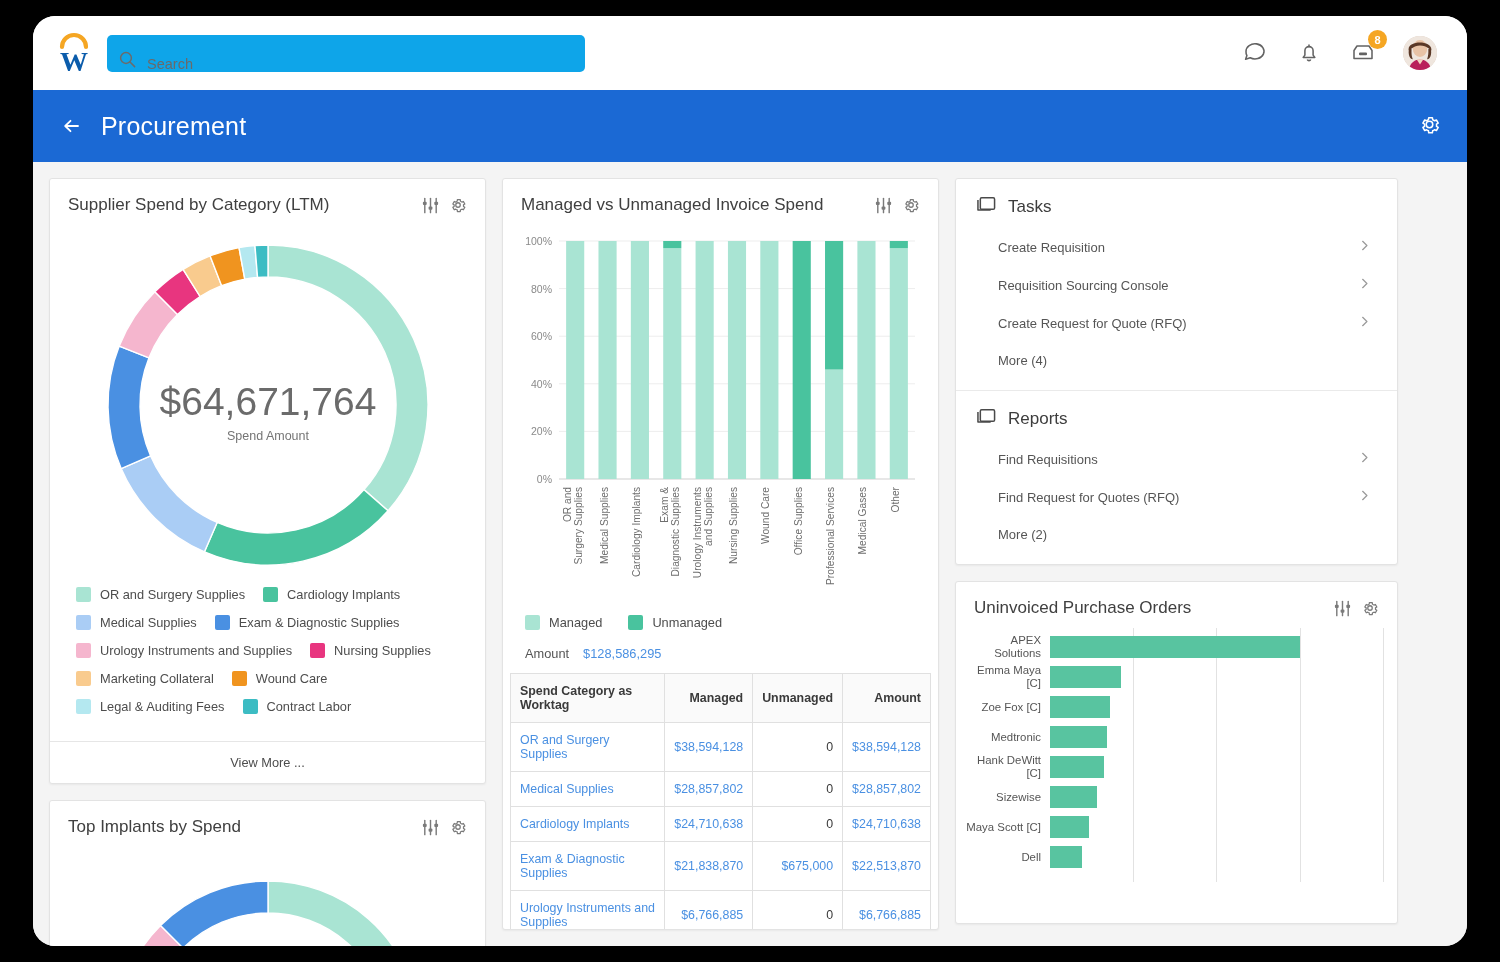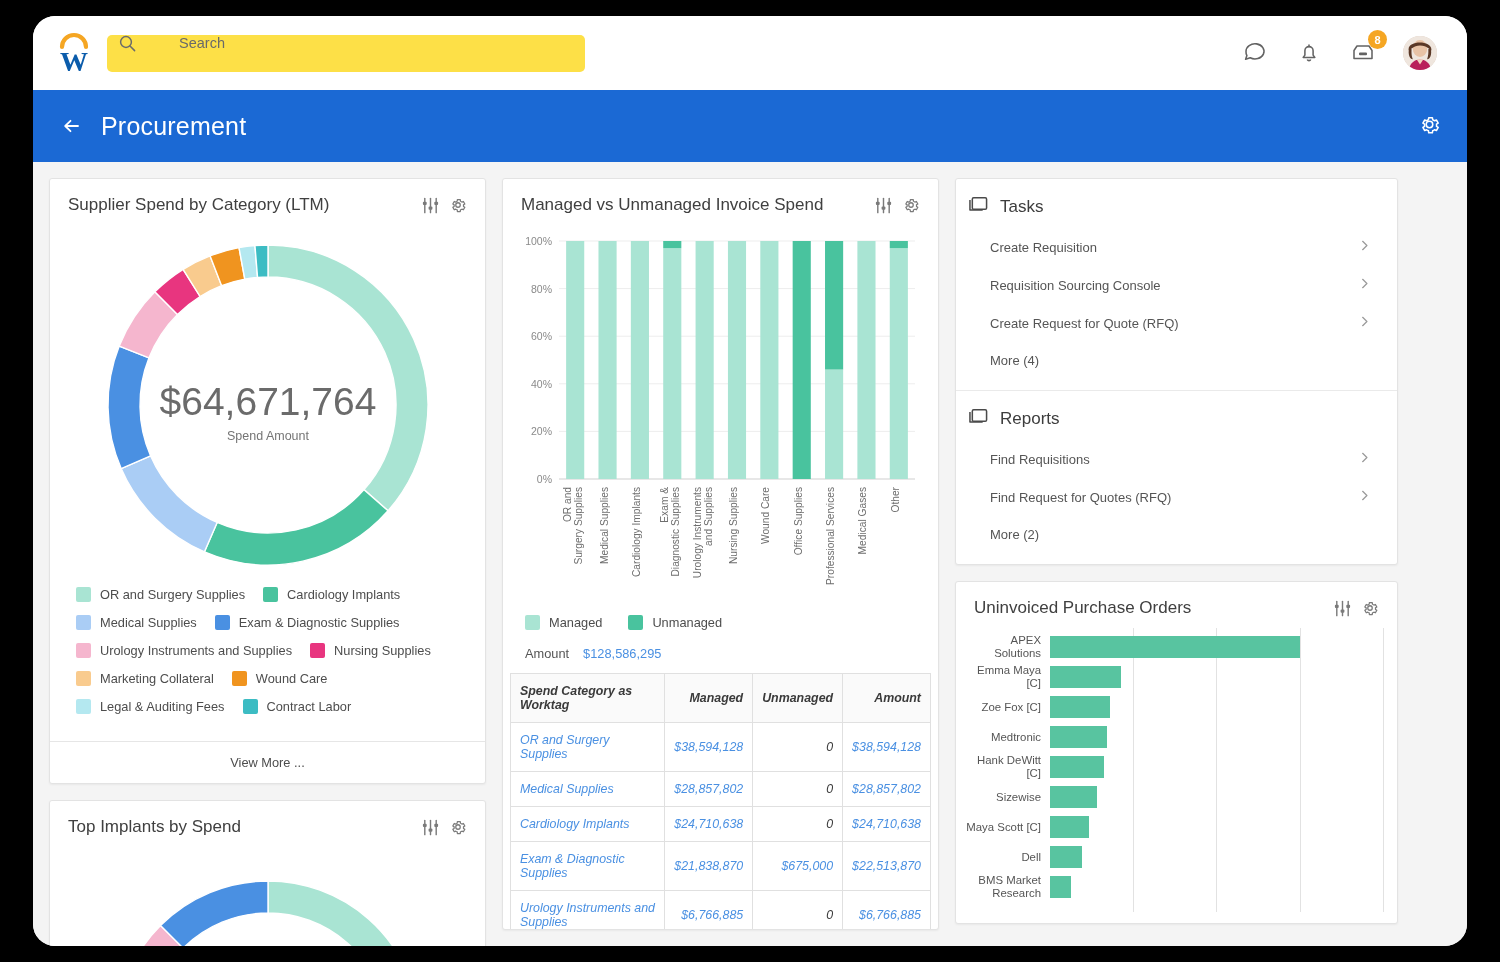--- a/index.html
+++ b/index.html
@@ -20,24 +20,23 @@
 
   
   .topbar {
     height: 74px; background: #fff;
     display: flex; align-items: center;
     padding: 0 22px 0 20px;
   }
   .wd-logo { width: 42px; height: 46px; flex: 0 0 auto; margin-right: 12px; position: relative; }
   .search-box {
     width: 478px; height: 37px;
-    background: #fde047; border-radius: 5px;
-    display: flex; align-items: flex-start; padding: 0 12px;
+    background: #0ea5e9; border-radius: 5px;
+    display: flex; align-items: flex-end; padding: 0 12px;
     cursor: text;
-    gap: 32px;
   }
   .search-box .mag { margin-right: 11px; flex: 0 0 auto; }
   .search-box input {
     border: none; background: transparent; outline: none;
     font-family: "Liberation Sans", sans-serif;
     font-size: 14.5px; color: #4a4a4a; width: 100%;
   }
   .search-box input::placeholder { color: #6a6a6a; }
   .topbar-right { margin-left: auto; display: flex; align-items: center; gap: 26px; padding-right: 8px; }
   .tb-icon { position: relative; width: 28px; height: 28px; cursor: pointer; }
@@ -116,38 +115,38 @@
   }
 
   
   .chart-area { padding: 6px 14px 0 10px; }
   .legend2 { display: flex; gap: 26px; padding: 10px 0 0 22px; }
   .amt-row { display: flex; gap: 14px; padding: 16px 0 12px 22px; font-size: 12.8px; }
   .amt-lbl { color: #555; }
   .amt-val { color: #4a90e2; cursor: pointer; }
 
   
-  table.spend { width: calc(100% - 14px); margin: 0 7px; border-collapse: collapse; font-style: italic; }
+  table.spend { width: calc(100% - 14px); margin: 0 7px; border-collapse: collapse; }
   table.spend th, table.spend td {
     border: 1px solid #e0e0e0;
     font-size: 12.4px; padding: 10px 9px;
     vertical-align: middle;
   }
   table.spend th {
     background: #fafafa; color: #3a3a3a; font-weight: bold;
     text-align: right;
   }
   table.spend th:first-child { text-align: left; }
   table.spend td { text-align: right; color: #4a90e2; background: #fff; }
   table.spend td:first-child { text-align: left; }
   table.spend td.zero { color: #3a3a3a; }
   table.spend a { color: #4a90e2; text-decoration: none; cursor: pointer; }
 
   
-  .panel-sec { padding: 16px 20px 8px 12px; }
+  .panel-sec { padding: 16px 20px 8px 20px; }
   .panel-sec + .panel-sec { border-top: 1px solid #eaeaea; }
   .sec-hd { display: flex; align-items: center; gap: 11px; margin-bottom: 10px; }
   .sec-hd h3 { font-size: 17px; font-weight: normal; color: #3d3d3d; }
   .task-row {
     display: flex; align-items: center;
     padding: 11px 6px 11px 22px; cursor: pointer;
     font-size: 13px; color: #555;
   }
   .task-row .chev { margin-left: auto; }
   .task-more {
@@ -674,23 +673,17 @@
      <div class="hbar-track">
        <div class="hbar-fill" style="width:11.7025%; background:#58c4a0"></div>
      </div>
             </div>
             <div class="hbar-row">
               <div class="hbar-lbl">Dell</div>
      <div class="hbar-track">
        <div class="hbar-fill" style="width:9.815%; background:#58c4a0"></div>
      </div>
             </div>
-            <div class="hbar-row">
-              <div class="hbar-lbl">BMS Market Research</div>
-     <div class="hbar-track">
-       <div class="hbar-fill" style="width:6.4175%; background:#58c4a0"></div>
-     </div>
-            </div>
           </div>
       </div>
     </div>
   </div>
 </div>
 
 </body></html>

